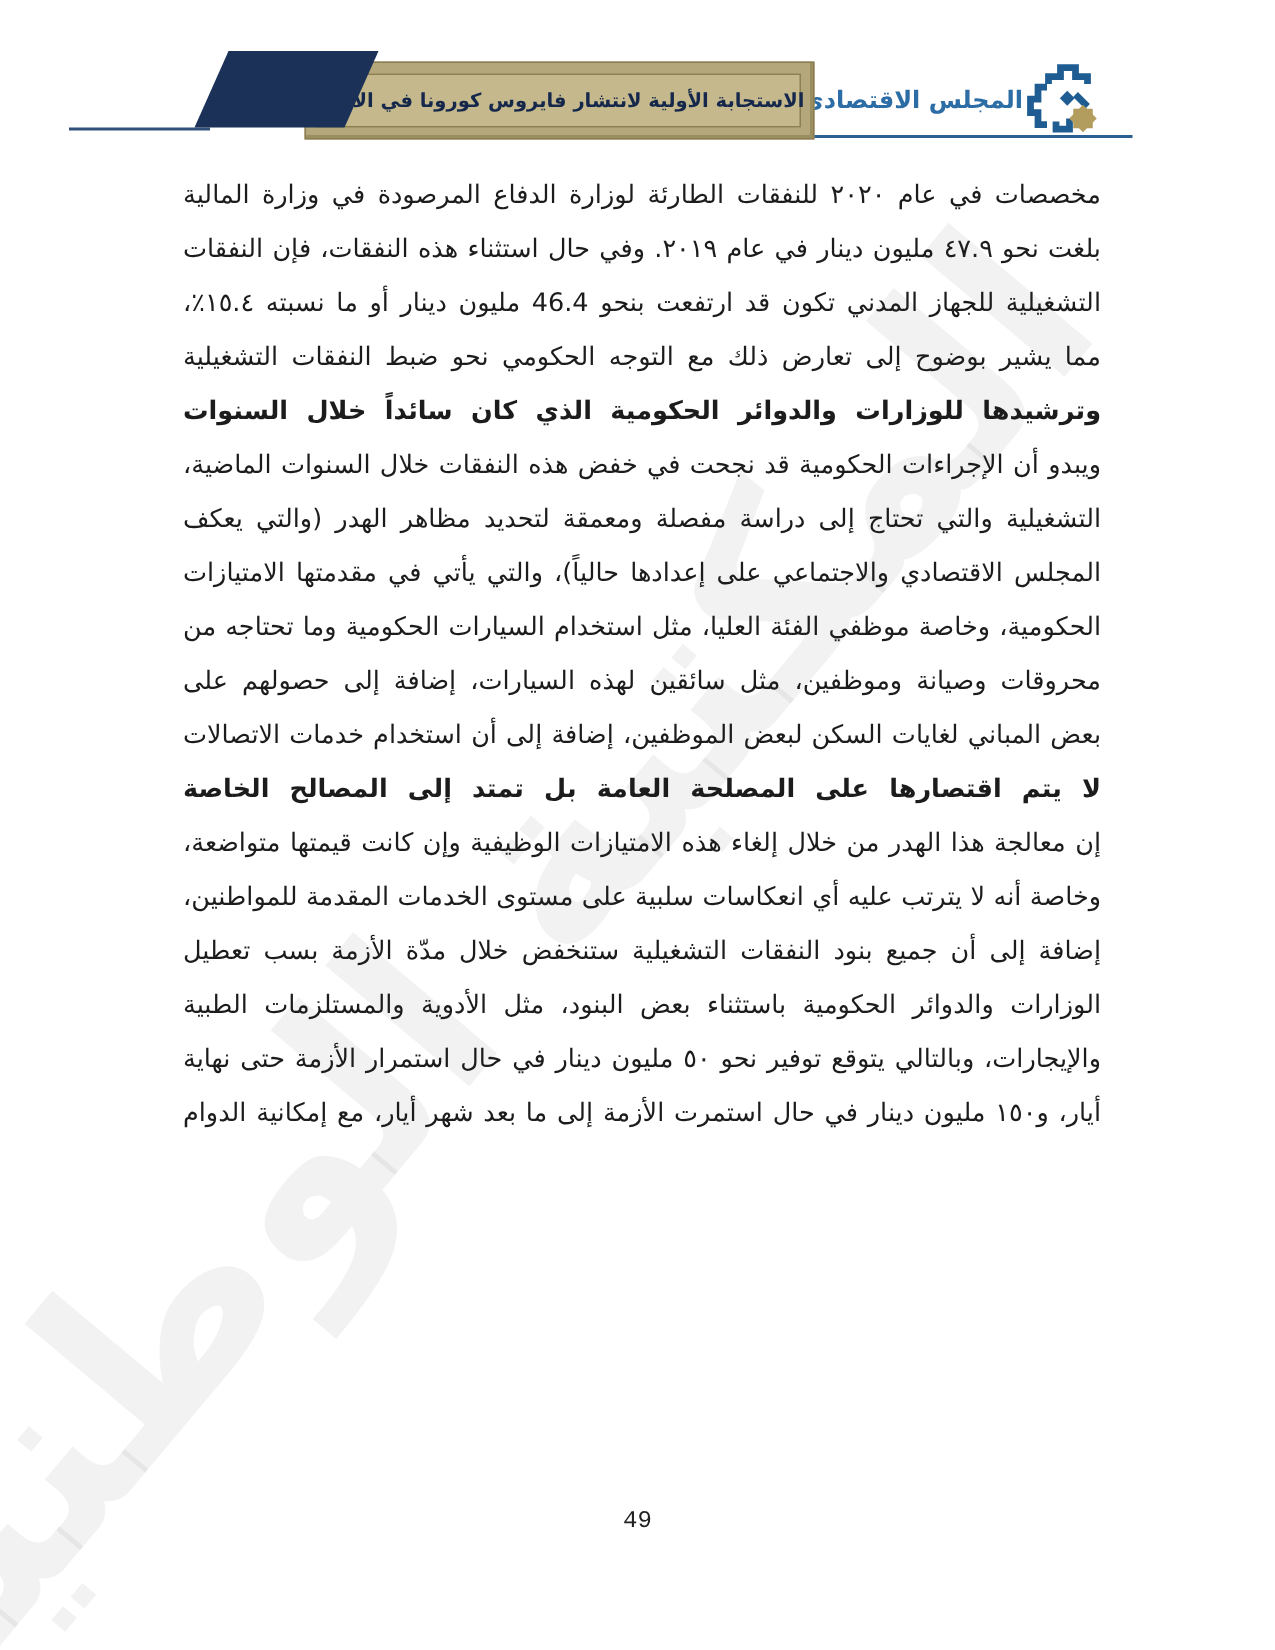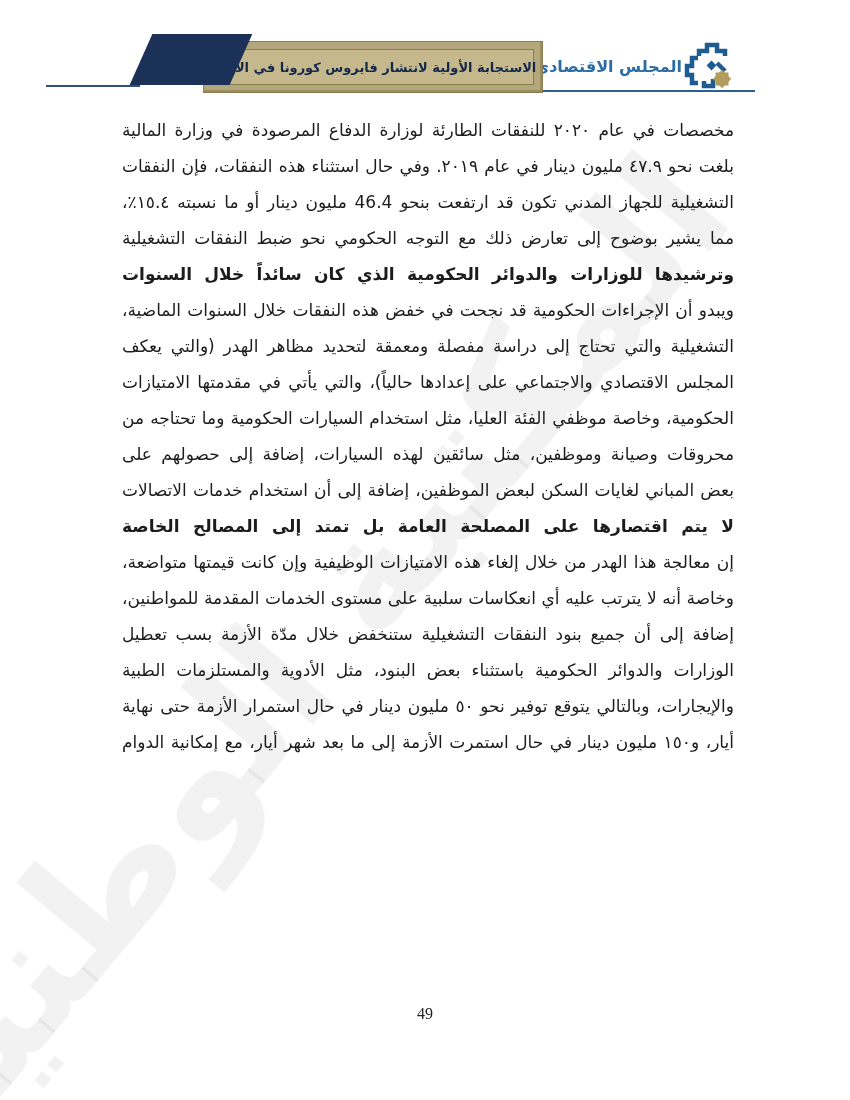--- a/index.html
+++ b/index.html
@@ -23,21 +23,21 @@
         font-size:165px;font-weight:bold;color:rgba(90,90,90,0.08);direction:rtl;
         white-space:nowrap;transform:rotate(-50deg);z-index:0;}
   
   .body-text{position:absolute;left:122px;top:112px;width:612px;z-index:1;
         color:#1c1c1c;font-size:17px;direction:rtl;}
   .line{height:36px;line-height:36px;overflow:hidden;
         text-align:justify;text-align-last:justify;}
   .line.para-end{text-align-last:right;font-weight:bold;}
   
   .page-number{position:absolute;left:0;top:1005px;width:850px;text-align:center;
-        font-family:Liberation Serif, serif;font-size:16px;color:#222222;}
+        font-family:Liberation Mono, monospace;font-size:16px;color:#222222;}
 </style>
 </head>
 <body>
 
 <div class="page">
 
   <div>
     <div class="hdr-left-rule"></div>
     <div class="hdr-parallelogram"></div>
 

